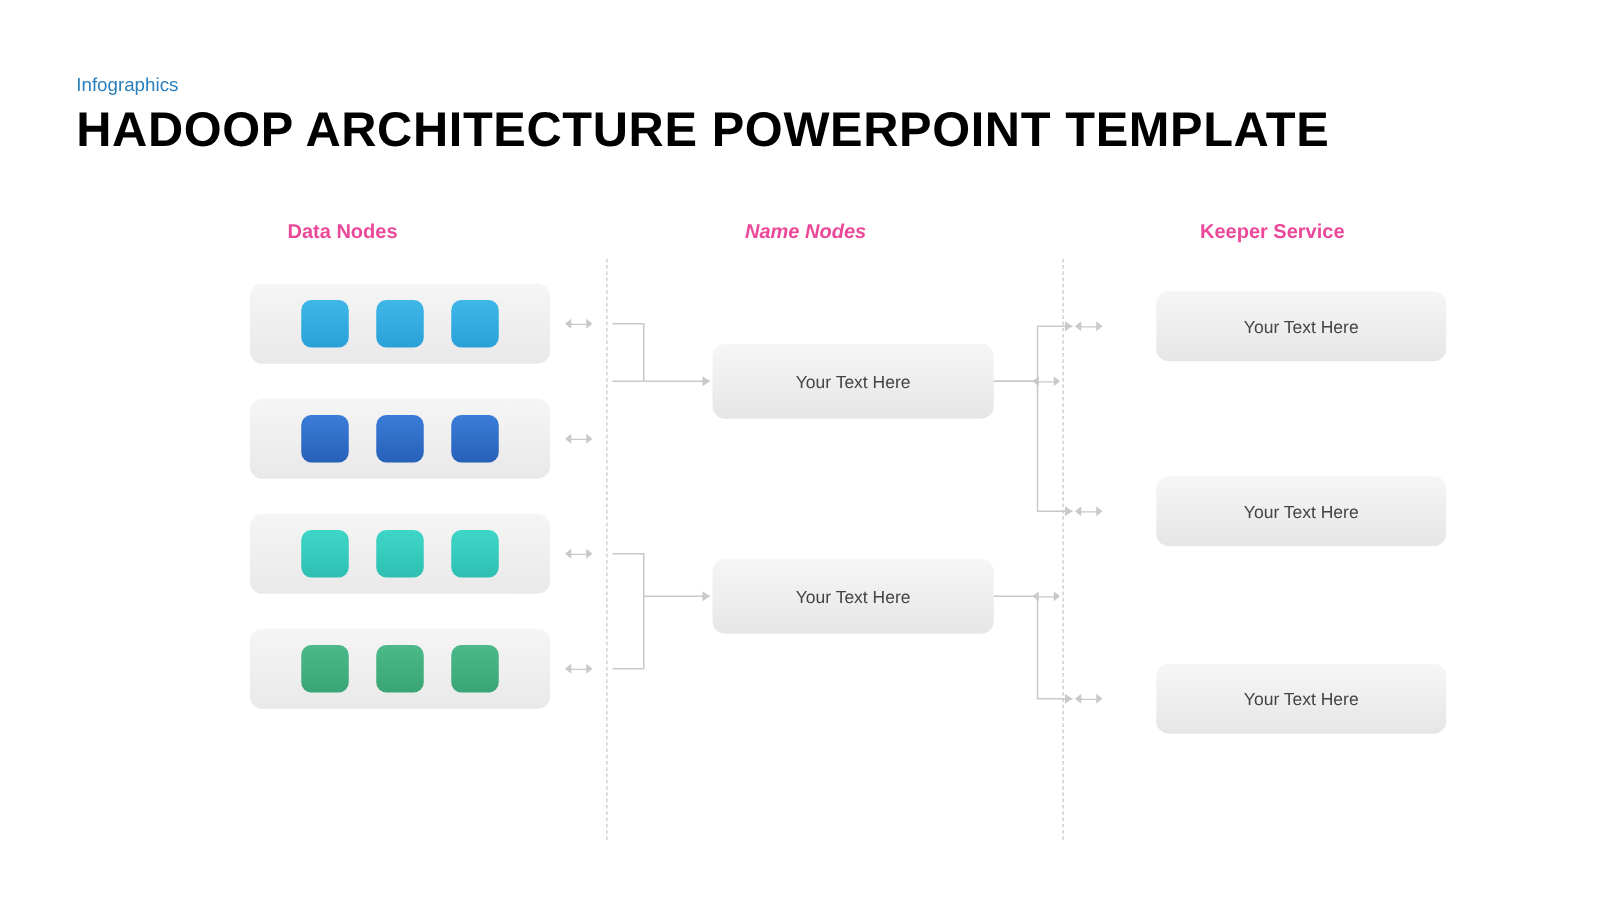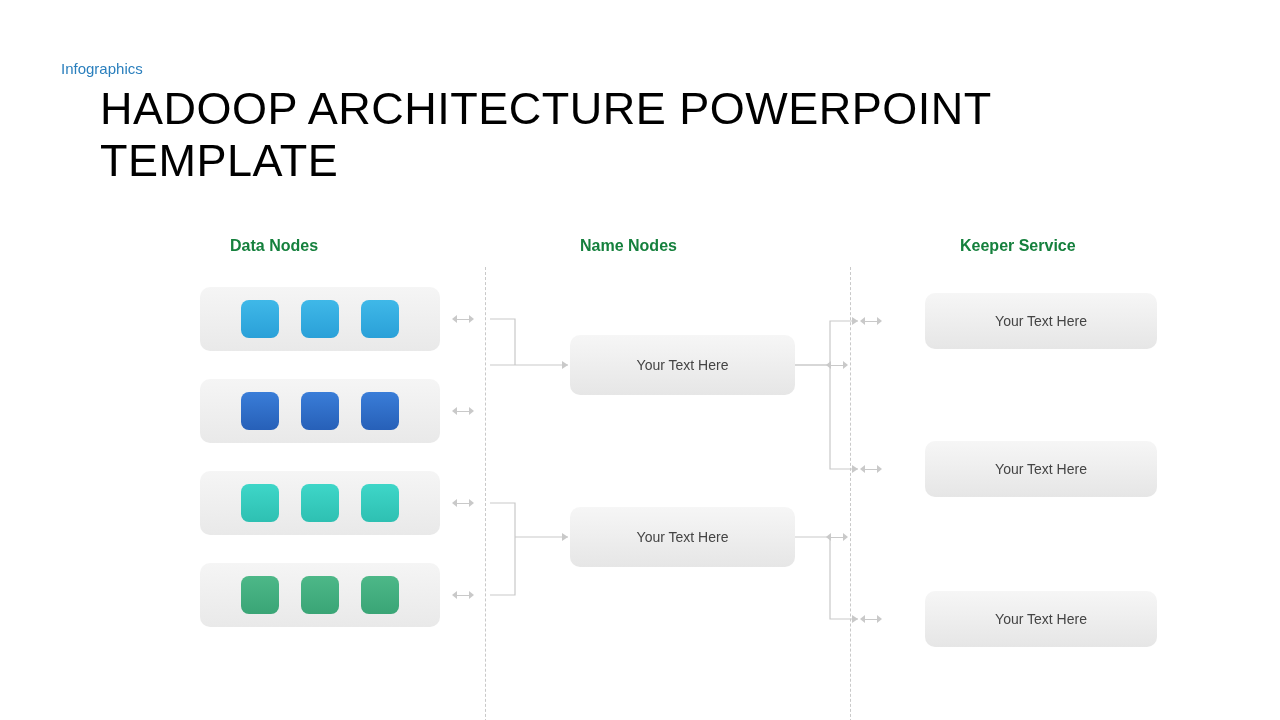--- a/index.html
+++ b/index.html
@@ -15,39 +15,38 @@
     padding: 60px 50px 0 61px;
   }
   .category {
     color: #2a7fbd;
     font-size: 15px;
     font-weight: 500;
     margin-bottom: 6px;
   }
   .title {
     color: #000000;
-    font-size: 45px;
-    font-weight: 400;
+    font-size: 39px;
+    font-weight: 700;
     letter-spacing: 0.5px;
-    margin-left: 39px;
   }
   .diagram {
     position: relative;
     margin: 50px auto 0;
     width: 1100px;
     height: 510px;
   }
   .col-title {
     position: absolute;
     font-size: 16px;
     font-weight: 700;
-    color: #15803d;
+    color: #ec4899;
   }
   .col-title.c1 { left: 140px; top: 0; }
-  .col-title.c2 { left: 490px; top: 0; }
+  .col-title.c2 { left: 506px; top: 0; font-style: italic; }
   .col-title.c3 { left: 870px; top: 0; }
   .vline {
     position: absolute;
     width: 0;
     border-left: 1px dashed #c9c9c9;
     top: 30px;
     height: 465px;
   }
   .vline.l1 { left: 395px; }
   .vline.r1 { left: 760px; }

